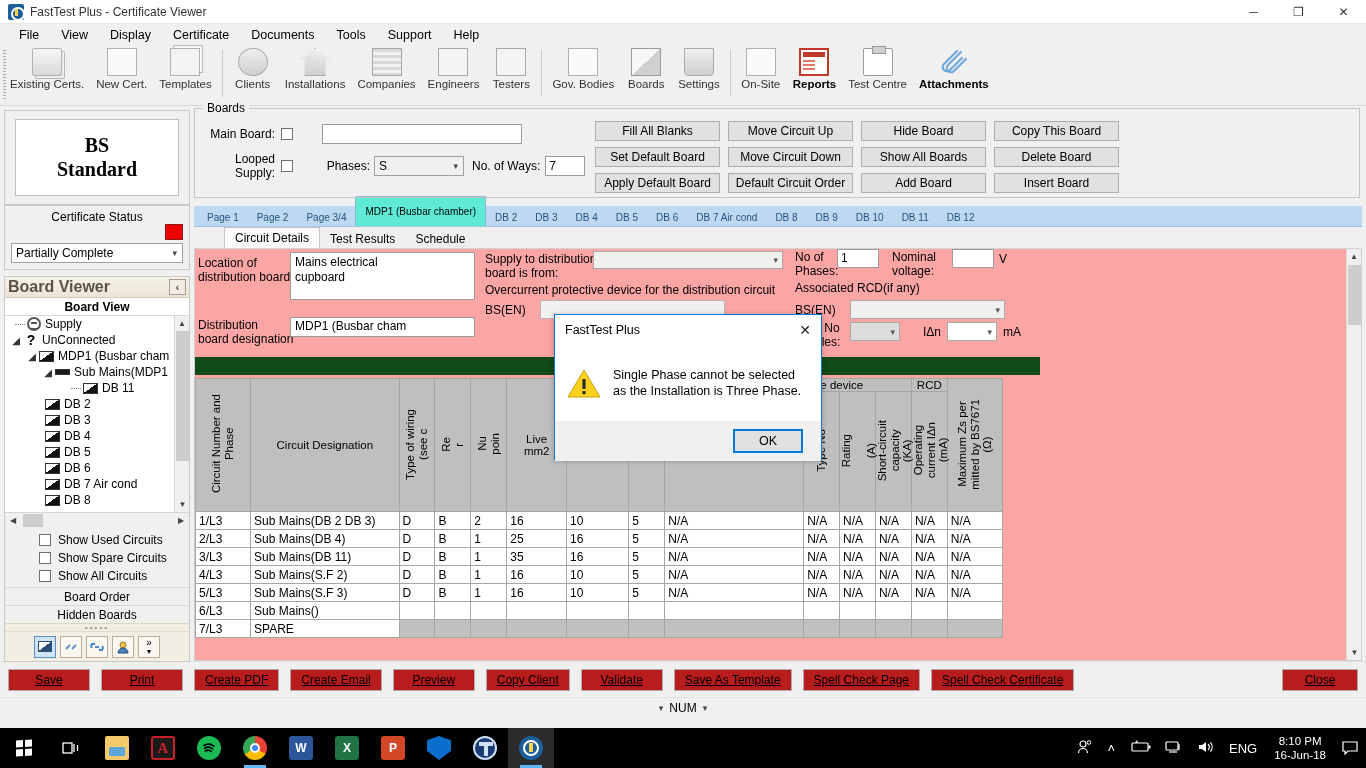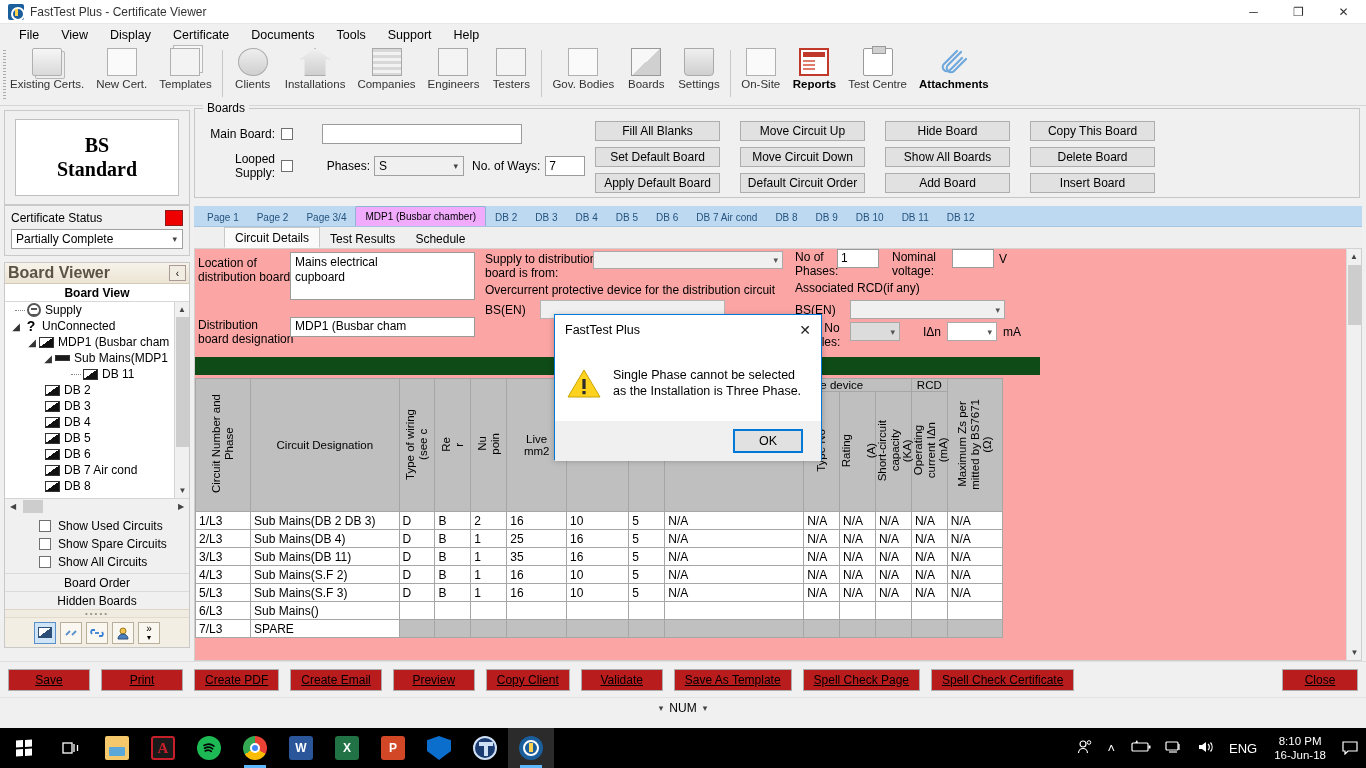--- a/index.html
+++ b/index.html
@@ -44,21 +44,21 @@
   .ic-clip:before{content:"";position:absolute;left:8px;top:-3px;width:12px;height:6px;background:#d0d0d0;border:1px solid #999;}
   .ic-attach{position:relative;}
   
   #body-area{display:flex;height:555px;background:#f0f0f0;}
   
   #leftpanel{width:194px;flex:none;padding:4px 4px 0 4px;}
   .lp-box{background:#f0f0f0;border:1px solid #c9c9c9;}
   #bs-logo{height:77px;background:#fff;border:1px solid #bfbfbf;margin:8px 10px;display:flex;flex-direction:column;align-items:center;justify-content:center;
     font-family:"Liberation Serif", serif;font-weight:bold;font-size:20px;line-height:1.18;}
   #status-box{padding:4px 6px 6px;}
-  #status-row{display:flex;align-items:center;}
+  #status-row{display:flex;align-items:center;flex-direction:column;}
   #status-label{font-size:12px;}
   #status-swatch{width:18px;height:16px;margin-left:auto;border:1px solid #8c1b1b;}
   .combo{height:20px;background:#f0f0f0;border:1px solid #a0a0a0;display:flex;align-items:center;padding-left:4px;font-size:12px;position:relative;}
   .combo .arw{margin-left:auto;margin-right:5px;font-size:9px;color:#444;}
   #status-combo{margin-top:3px;background:#fff;}
   #bv-box{margin-top:6px;border:1px solid #c9c9c9;background:#f5f2ec;}
   #bv-head{height:21px;background:linear-gradient(#f7f3ea,#ece4d4);display:flex;align-items:center;padding:0 3px;border-bottom:1px solid #d4c9b4;}
   #bv-title{font-weight:bold;font-size:16px;color:#5b5244;}
   #bv-collapse{margin-left:auto;width:17px;height:16px;border:1px solid #a99;background:#f2ede3;display:flex;align-items:center;justify-content:center;font-size:10px;}
   #bv-subhead{height:18px;background:#fff;border-bottom:1px solid #d8d8d8;display:flex;align-items:center;justify-content:center;font-weight:bold;font-size:12px;}
@@ -87,27 +87,27 @@
   .bvt.sel{background:#cfe4f7;border-color:#5b8fc9;}
   
   #main{flex:1;min-width:0;padding:0 4px 0 0;display:flex;flex-direction:column;}
   #boards-group{margin:2px 2px 0 0;border:1px solid #c6c6c6;position:relative;height:90px;}
   #boards-legend{position:absolute;left:8px;top:-8px;background:#f0f0f0;padding:0 4px;font-size:12px;}
   #boards-inner{display:flex;padding:12px 0 0 0;height:100%;}
   #bi-left{width:400px;flex:none;font-size:12px;}
   .fld-row{display:flex;align-items:center;height:26px;}
   .fld-label{text-align:right;font-size:12px;}
   .txtbox{background:#fff;border:1px solid #9b9b9b;height:20px;font-size:12px;padding:1px 3px;display:flex;align-items:center;}
-  #bi-btns{display:flex;gap:12px;flex:1;}
+  #bi-btns{display:flex;gap:0;flex:1;}
   .btn-col{display:flex;flex-direction:column;gap:6px;margin-right:8px;}
   .gbtn{height:20px;background:#e1e1e1;border:1px solid #adadad;display:flex;align-items:center;justify-content:center;font-size:12px;}
   
   #tabstrip{margin-top:8px;height:21px;background:#bdd9f2;display:flex;align-items:flex-end;border-bottom:1px solid #a8c4de;padding-left:4px;}
   .ptab{height:18px;padding:0 9px;display:flex;align-items:center;font-size:10px;color:#24537e;}
-  .ptab.active{background:#f0abfc;height:20px;border:1px solid #8fb4d6;border-bottom:none;border-radius:2px 2px 0 0;color:#000;}
+  .ptab.active{background:#5eead4;height:30px;border:1px solid #8fb4d6;border-bottom:none;border-radius:2px 2px 0 0;color:#000;}
   #subtabs{height:22px;background:#efefef;display:flex;align-items:flex-end;padding-left:30px;border-bottom:1px solid #d2d2d2;}
   .stab{height:19px;padding:0 10px;display:flex;align-items:center;font-size:12px;}
   .stab.active{background:#fafafa;border:1px solid #c8c8c8;border-bottom:1px solid #fafafa;height:21px;}
   
   #pane{flex:1;background:#fca5a5;border:1px solid #cfcfcf;border-top:none;position:relative;overflow:hidden;display:flex;}
   #pane-body{flex:1;min-width:0;position:relative;}
   #pane-vsb{width:15px;flex:none;background:#f0f0f0;border-left:1px solid #dcdcdc;position:relative;}
   #pane-thumb{position:absolute;top:16px;left:1px;width:13px;height:60px;background:#cdcdcd;}
   
   #formzone{position:relative;height:110px;font-size:12px;}

